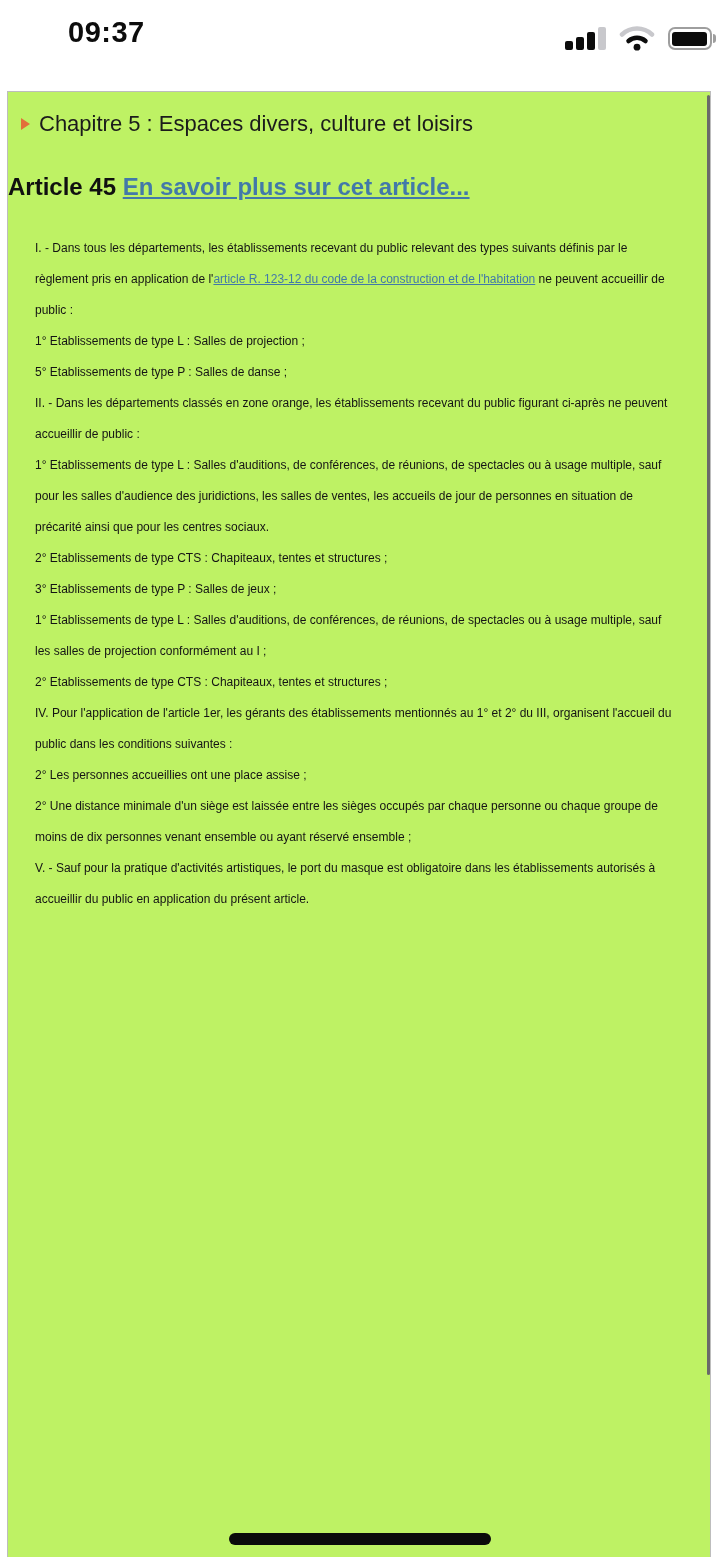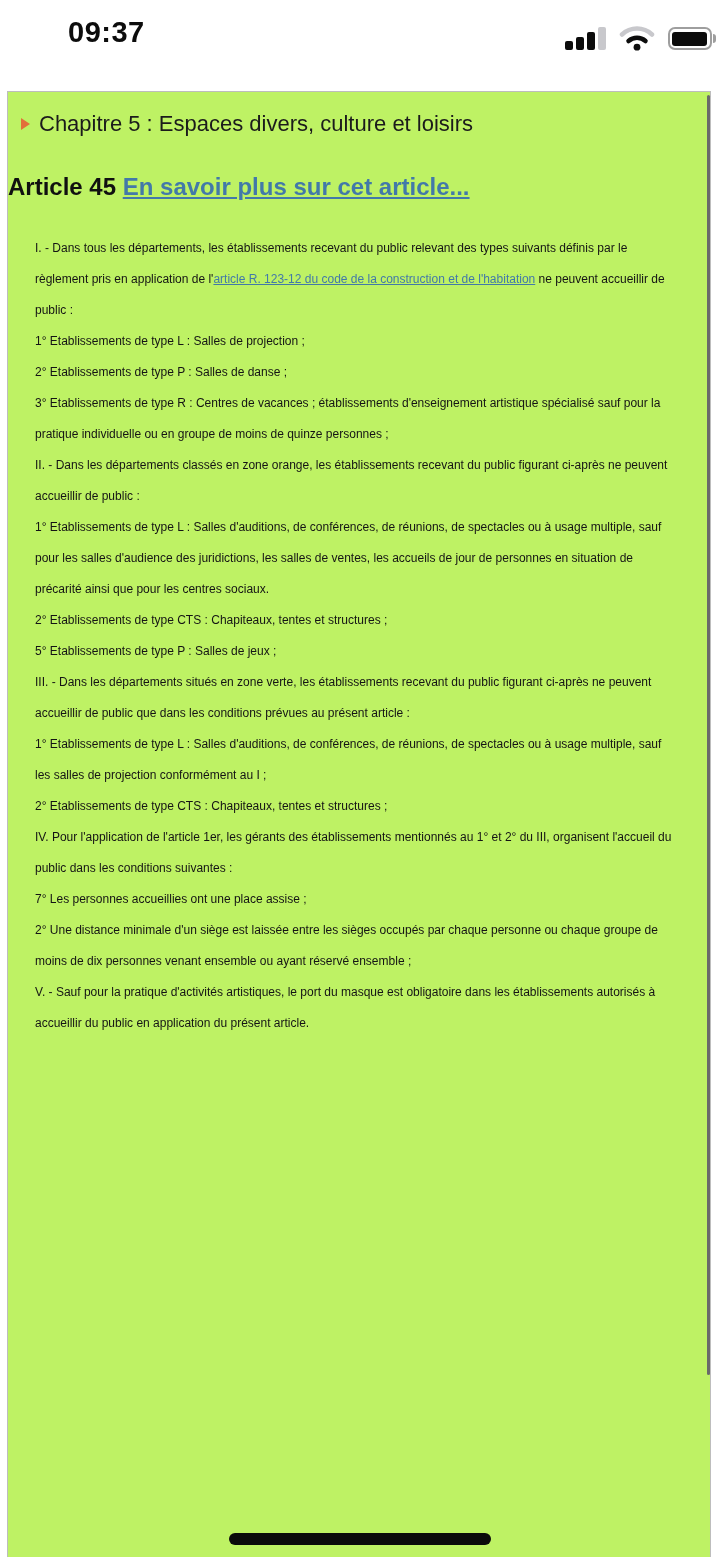--- a/index.html
+++ b/index.html
@@ -120,31 +120,29 @@
     <span class="chapter-title">Chapitre 5 : Espaces divers, culture et loisirs</span>
   </div>
 
   <div class="article-head">
     <span>Article 45</span><span>&nbsp;</span><a class="article-more" href="#">En savoir plus sur cet article...</a>
   </div>
 
   <div class="article-body">
       <p><span>I. - Dans tous les départements, les établissements recevant du public relevant des types suivants définis par le règlement pris en application de l'</span><a href="#" class="inline-link">article R. 123-12 du code de la construction et de l'habitation</a><span> ne peuvent accueillir de public :</span></p>
       <p><span>1° Etablissements de type L : Salles de projection ;</span></p>
-      <p><span>2° Etablissements de type P : Salles de danse ;</span></p>
-      <p><span>3° Etablissements de type R : Centres de vacances ; établissements d'enseignement artistique spécialisé sauf pour la pratique individuelle ou en groupe de moins de quinze personnes ;</span></p>
+      <p><span>5° Etablissements de type P : Salles de danse ;</span></p>
       <p><span>II. - Dans les départements classés en zone orange, les établissements recevant du public figurant ci-après ne peuvent accueillir de public :</span></p>
       <p><span>1° Etablissements de type L : Salles d'auditions, de conférences, de réunions, de spectacles ou à usage multiple, sauf pour les salles d'audience des juridictions, les salles de ventes, les accueils de jour de personnes en situation de précarité ainsi que pour les centres sociaux.</span></p>
       <p><span>2° Etablissements de type CTS : Chapiteaux, tentes et structures ;</span></p>
-      <p><span>5° Etablissements de type P : Salles de jeux ;</span></p>
-      <p><span>III. - Dans les départements situés en zone verte, les établissements recevant du public figurant ci-après ne peuvent accueillir de public que dans les conditions prévues au présent article :</span></p>
+      <p><span>3° Etablissements de type P : Salles de jeux ;</span></p>
       <p><span>1° Etablissements de type L : Salles d'auditions, de conférences, de réunions, de spectacles ou à usage multiple, sauf les salles de projection conformément au I ;</span></p>
       <p><span>2° Etablissements de type CTS : Chapiteaux, tentes et structures ;</span></p>
       <p><span>IV. Pour l'application de l'article 1er, les gérants des établissements mentionnés au 1° et 2° du III, organisent l'accueil du public dans les conditions suivantes :</span></p>
-      <p><span>7° Les personnes accueillies ont une place assise ;</span></p>
+      <p><span>2° Les personnes accueillies ont une place assise ;</span></p>
       <p><span>2° Une distance minimale d'un siège est laissée entre les sièges occupés par chaque personne ou chaque groupe de moins de dix personnes venant ensemble ou ayant réservé ensemble ;</span></p>
       <p><span>V. - Sauf pour la pratique d'activités artistiques, le port du masque est obligatoire dans les établissements autorisés à accueillir du public en application du présent article.</span></p>
     </div>
 
   <div class="frame-scrollbar"></div>
 </div>
 
 <div class="home-indicator"></div>
 
 </body></html>

